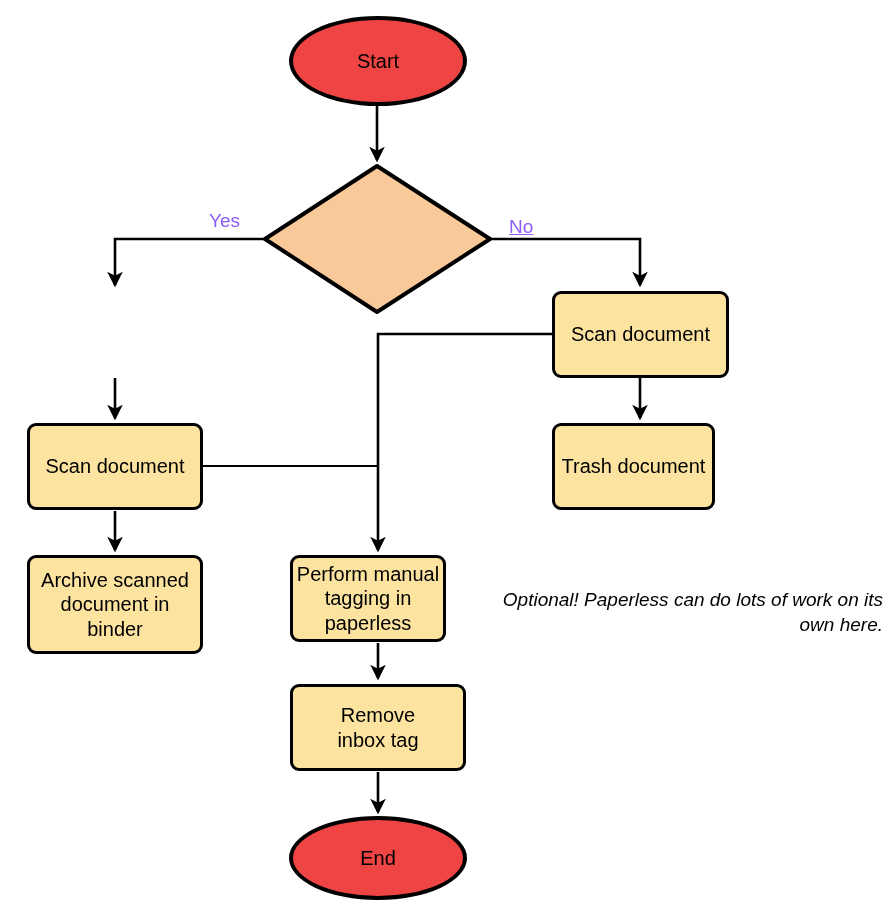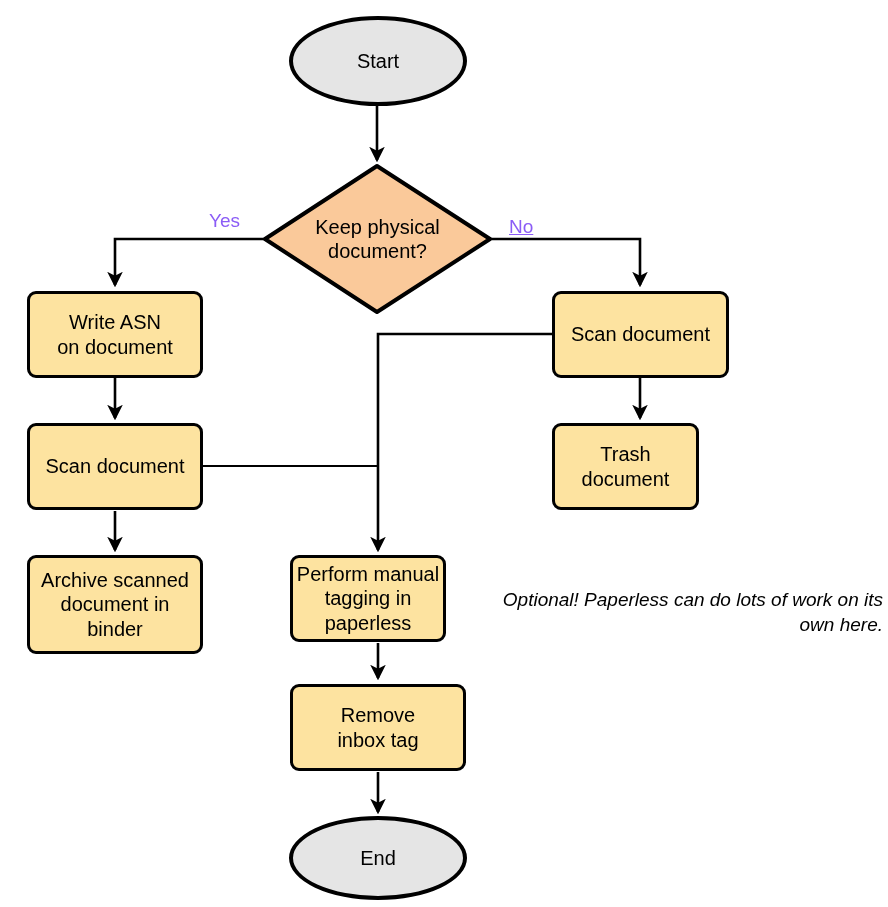--- a/index.html
+++ b/index.html
@@ -35,21 +35,21 @@
     line-height: 1.22;
     white-space: pre-line;
   }
   .node-process {
     background: #fde3a0;
     border: 3px solid #000000;
     border-radius: 9px;
     font-size: 20px;
   }
   .node-terminal {
-    background: #e5e5e5;
+    background: #ef4444;
     border: 4px solid #000000;
     border-radius: 50%;
     font-size: 20px;
   }
   .node-decision-wrap {
     position: absolute;
     display: flex;
     align-items: center;
     justify-content: center;
   }
@@ -110,48 +110,40 @@
 
     <path d="M 378,643 L 378,678" fill="none" stroke="#000000" stroke-width="2.6" marker-end="url(#arrowhead)"></path>
 
     <path d="M 378,772 L 378,812" fill="none" stroke="#000000" stroke-width="2.6" marker-end="url(#arrowhead)"></path>
   </svg>
 
   <div class="node node-terminal" style="left:289px; top:16px; width:178px; height:90px;">
     <span>Start</span>
   </div>
 
-  <div class="node-decision-wrap" style="left:265px; top:166px; width:225px; height:146px;">
-    <span class="node-decision-label">Keep physical
-document?</span>
-  </div>
 
   <div class="edge-label" style="left:209px; top:210px;">Yes</div>
   <div class="edge-label" style="left:509px; top:216px;text-decoration:underline;">No</div>
 
-  <div class="node node-process" style="left:27px; top:291px; width:176px; height:87px;">
-    <span>Write ASN
-on document</span>
-  </div>
 
   <div class="node node-process" style="left:27px; top:423px; width:176px; height:87px;">
     <span>Scan document</span>
   </div>
 
   <div class="node node-process" style="left:27px; top:555px; width:176px; height:99px;">
     <span>Archive scanned
 document in
 binder</span>
   </div>
 
   <div class="node node-process" style="left:552px; top:291px; width:177px; height:87px;">
     <span>Scan document</span>
   </div>
 
-  <div class="node node-process" style="left:552px; top:423px; width:147px; height:87px;">
+  <div class="node node-process" style="left:552px; top:423px; width:163px; height:87px;">
     <span>Trash document</span>
   </div>
 
   <div class="node node-process" style="left:290px; top:555px; width:156px; height:87px;">
     <span>Perform manual
 tagging in
 paperless</span>
   </div>
 
   <div class="node node-process" style="left:290px; top:684px; width:176px; height:87px;">

